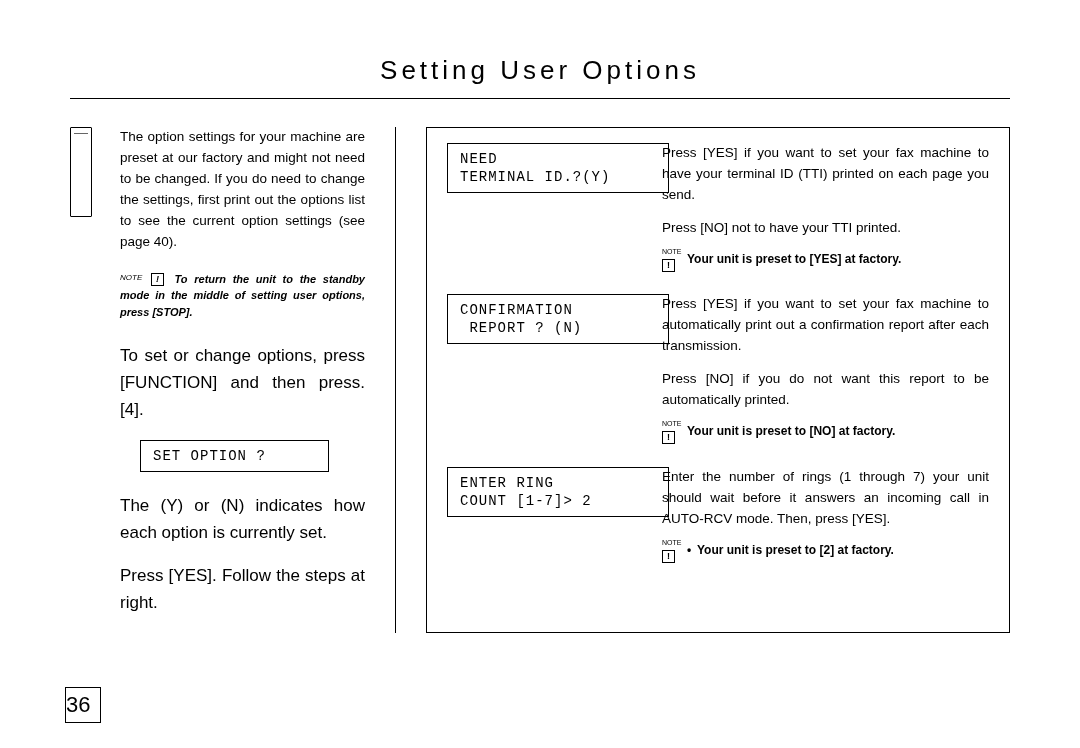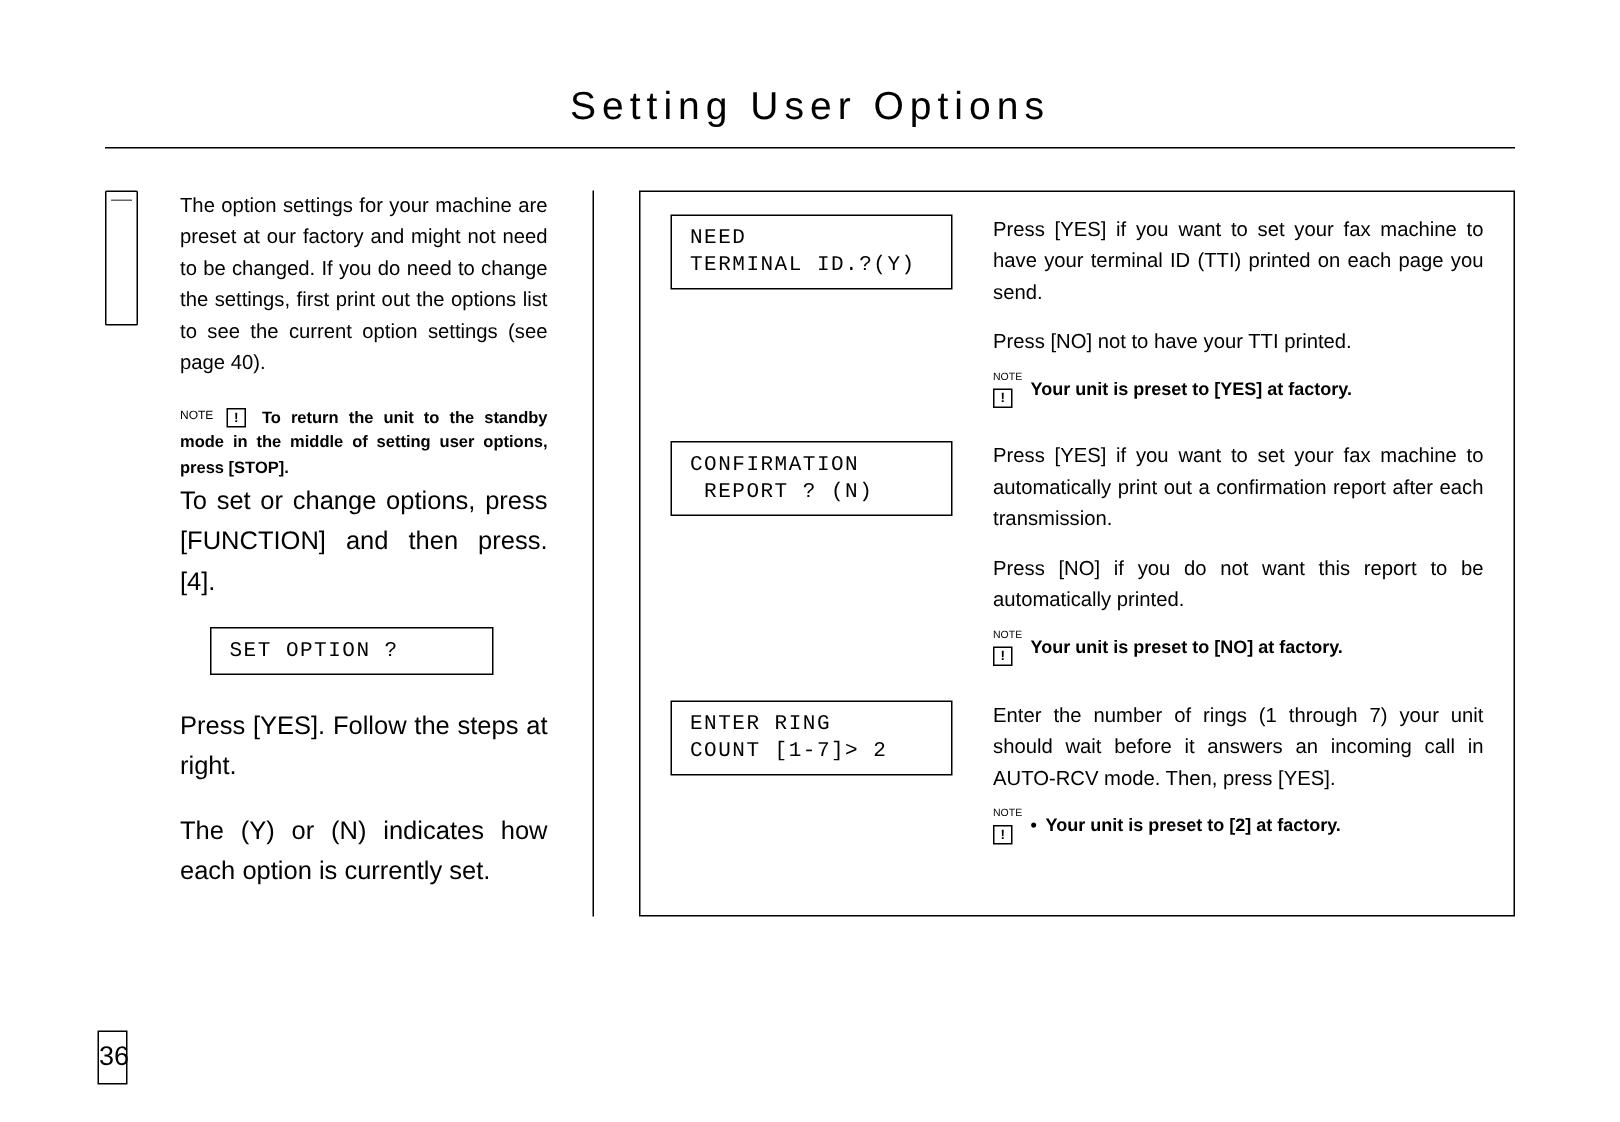--- a/index.html
+++ b/index.html
@@ -77,22 +77,24 @@
       line-height: 1.55;
       text-align: justify;
       margin-bottom: 18px;
     }
     
     .note-block {
       font-size: 11px;
       line-height: 1.5;
       text-align: justify;
       font-weight: bold;
+      margin-bottom: 22px;
       position: relative;
       padding-left: 0;
+      font-style: italic;
     }
     
     .note-label {
       font-size: 8px;
       font-weight: normal;
       position: relative;
       top: -3px;
       margin-right: 2px;
     }
     
@@ -168,21 +170,21 @@
       align-items: flex-start;
     }
     
     .msg-cell {
       width: 190px;
       flex-shrink: 0;
     }
     
     .msg-cell .lcd-display {
       margin: 0;
-      width: 188px;
+      width: 222px;
     }
     
     .resp-cell {
       flex: 1;
       font-size: 13.5px;
       line-height: 1.55;
     }
     
     .resp-para {
       margin-bottom: 12px;
@@ -235,24 +237,24 @@
       content: "•";
       position: absolute;
       left: 0;
       top: 0;
     }
     
     .page-number {
       position: absolute;
       bottom: 25px;
       left: 65px;
-      width: 20px;
+      width: 36px;
       height: 36px;
       border: 1.5px solid #000;
-      font-size: 18px;
+      font-size: 22px;
       text-align: left;
       line-height: 33px;
     }
     
     b { font-weight: normal; }
   </style>
 </head>
 <body>
 
 <div class="page">
@@ -272,25 +274,25 @@
         <span class="note-icon">!</span>
         <span>To return the unit to the standby mode in the middle of setting user options, press [STOP].</span>
       </div>
 
       <p class="instruction-text">
         <span>To set or change options, press </span><b>[FUNCTION]</b><span> and then press. [4].</span>
       </p>
 
       <div class="lcd-display">SET OPTION ?</div>
 
+      <p class="instruction-text">The (Y) or (N) indicates how each option is currently set.</p>
+
       <p class="instruction-text">
         <span>Press </span><b>[YES].</b><span> Follow the steps at right.</span>
       </p>
-
-      <p class="instruction-text">The (Y) or (N) indicates how each option is currently set.</p>
     </div>
 
     <div class="vertical-divider"></div>
 
     <div class="right-column">
 
       <div class="option-row">
         <div class="msg-cell">
           <div class="lcd-display" style="white-space:pre;">NEED
 TERMINAL ID.?(Y)</div>

